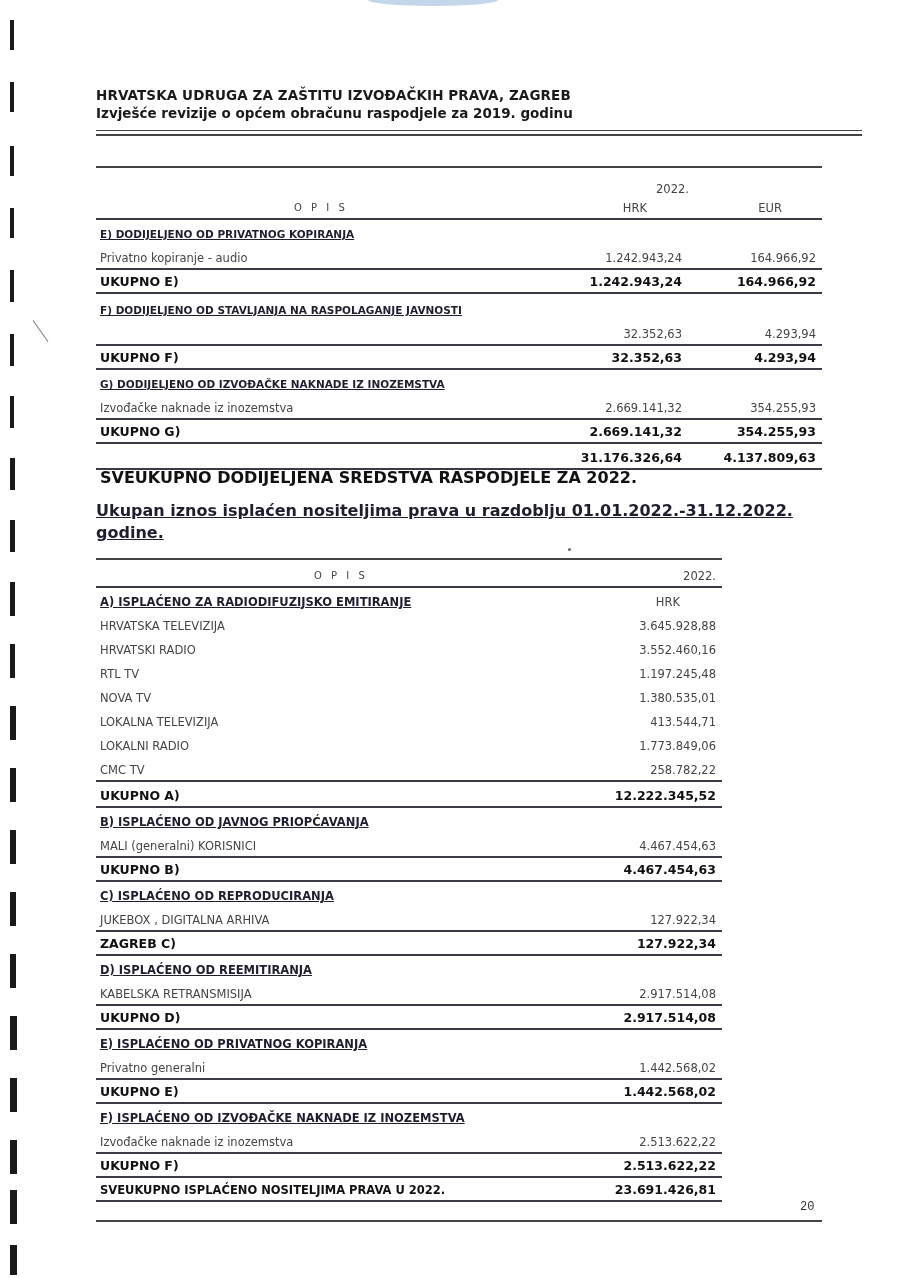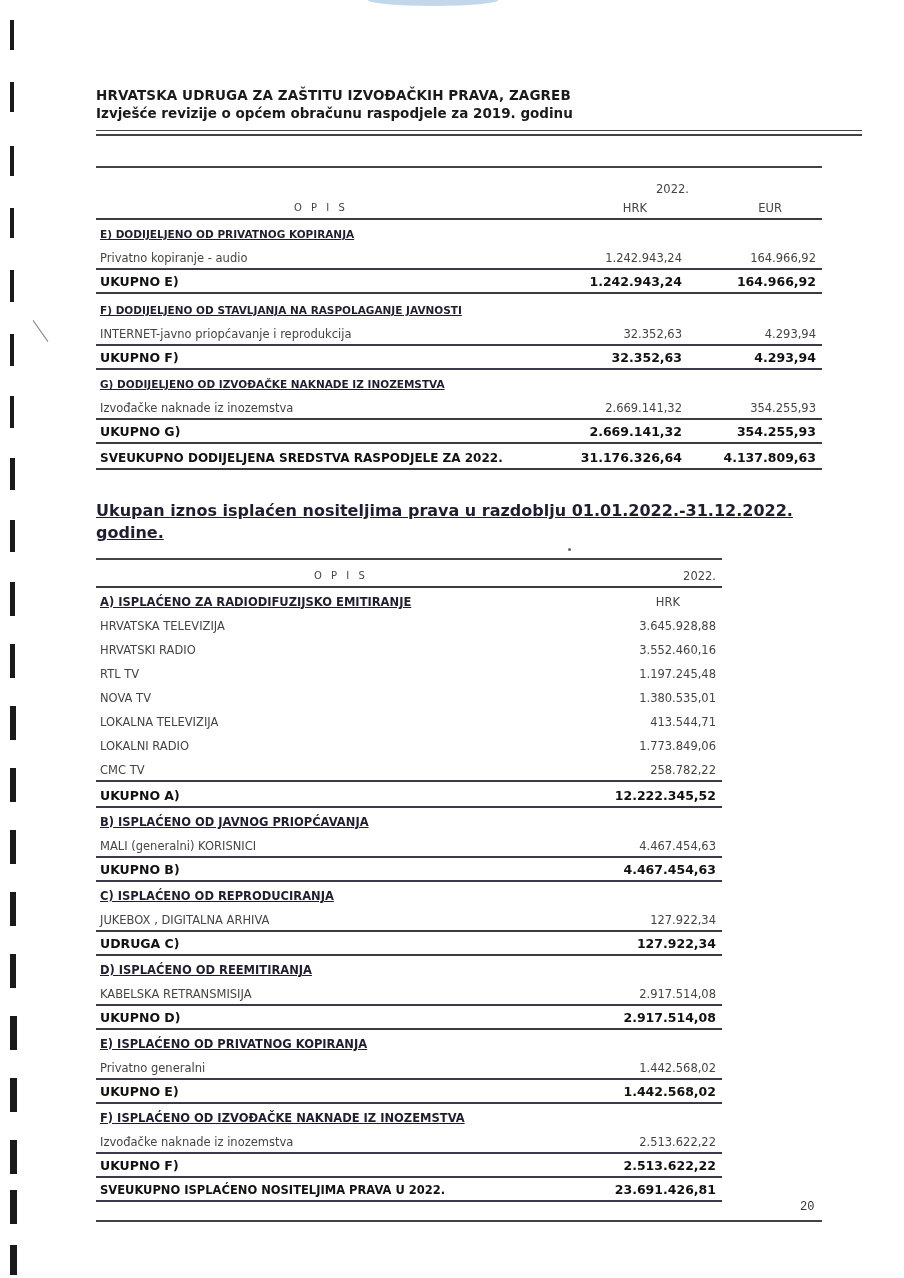--- a/index.html
+++ b/index.html
@@ -98,21 +98,20 @@
   <div class="row ul" style="top:272px;">
     <span class="lbl tot">UKUPNO E)</span>
     <span class="v1 tot">1.242.943,24</span>
     <span class="v2 tot">164.966,92</span>
   </div>
 
   <div class="row" style="top:300px;">
     <span class="lbl sec small">F) DODIJELJENO OD STAVLJANJA NA RASPOLAGANJE JAVNOSTI</span>
   </div>
   <div class="row ul" style="top:324px;">
-    <span class="lbl item">INTERNET-javno priopćavanje i reprodukcija</span>
     <span class="v1 item">32.352,63</span>
     <span class="v2 item">4.293,94</span>
   </div>
   <div class="row ul" style="top:348px;">
     <span class="lbl tot">UKUPNO F)</span>
     <span class="v1 tot">32.352,63</span>
     <span class="v2 tot">4.293,94</span>
   </div>
 
   <div class="row" style="top:374px;">
@@ -122,21 +121,21 @@
     <span class="lbl item">Izvođačke naknade iz inozemstva</span>
     <span class="v1 item">2.669.141,32</span>
     <span class="v2 item">354.255,93</span>
   </div>
   <div class="row ul" style="top:422px;">
     <span class="lbl tot">UKUPNO G)</span>
     <span class="v1 tot">2.669.141,32</span>
     <span class="v2 tot">354.255,93</span>
   </div>
   <div class="row ul" style="top:448px;">
-    <span class="lbl tot" style="font-size:12px;">SVEUKUPNO DODIJELJENA SREDSTVA RASPODJELE ZA 2022.</span>
+    <span class="lbl tot" style="font-size:16px;margin-top:20px;">SVEUKUPNO DODIJELJENA SREDSTVA RASPODJELE ZA 2022.</span>
     <span class="v1 tot">31.176.326,64</span>
     <span class="v2 tot">4.137.809,63</span>
   </div>
 </div>
 
 <div class="title2">Ukupan iznos isplaćen nositeljima prava u razdoblju 01.01.2022.-31.12.2022. godine.</div>
 <div class="dot" style="left:568px;top:548px;"></div>
 
 <div class="t2">
   <div class="hr" style="left:96px;top:558px;width:626px;"></div>
@@ -195,21 +194,21 @@
   </div>
 
   <div class="row" style="top:886px;">
     <span class="lbl sec">C) ISPLAĆENO OD REPRODUCIRANJA</span>
   </div>
   <div class="row ul" style="top:910px;">
     <span class="lbl item">JUKEBOX , DIGITALNA ARHIVA</span>
     <span class="v1 item">127.922,34</span>
   </div>
   <div class="row ul" style="top:934px;">
-    <span class="lbl tot">UDRUGA C)</span>
+    <span class="lbl tot">ZAGREB C)</span>
     <span class="v1 tot">127.922,34</span>
   </div>
 
   <div class="row" style="top:960px;">
     <span class="lbl sec">D) ISPLAĆENO OD REEMITIRANJA</span>
   </div>
   <div class="row ul" style="top:984px;">
     <span class="lbl item">KABELSKA RETRANSMISIJA</span>
     <span class="v1 item">2.917.514,08</span>
   </div>

